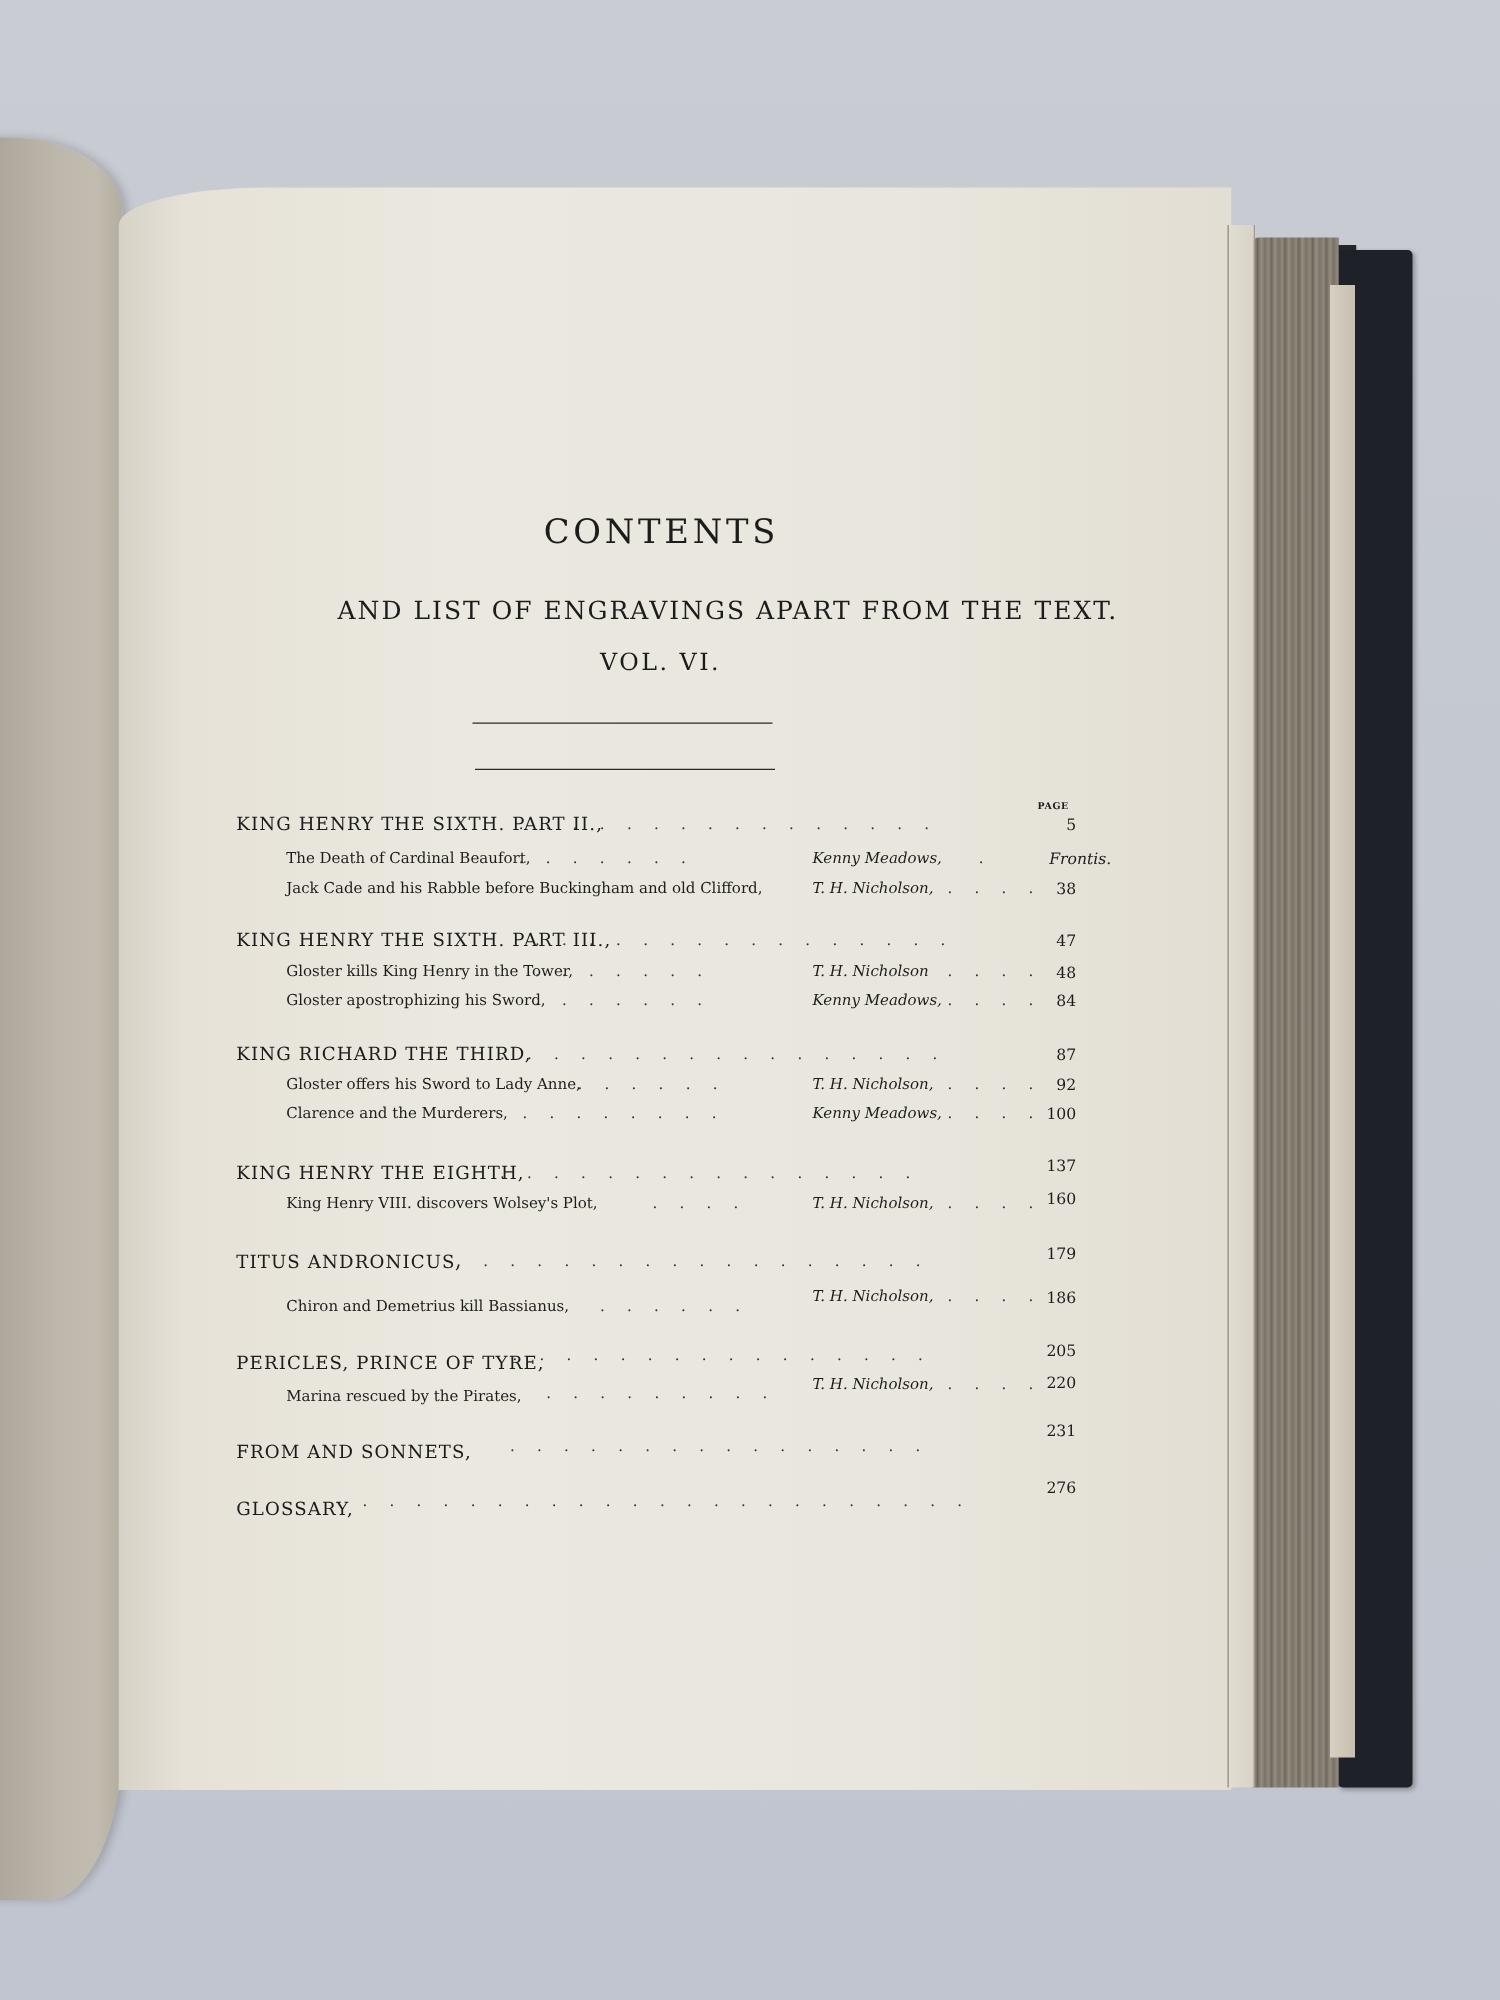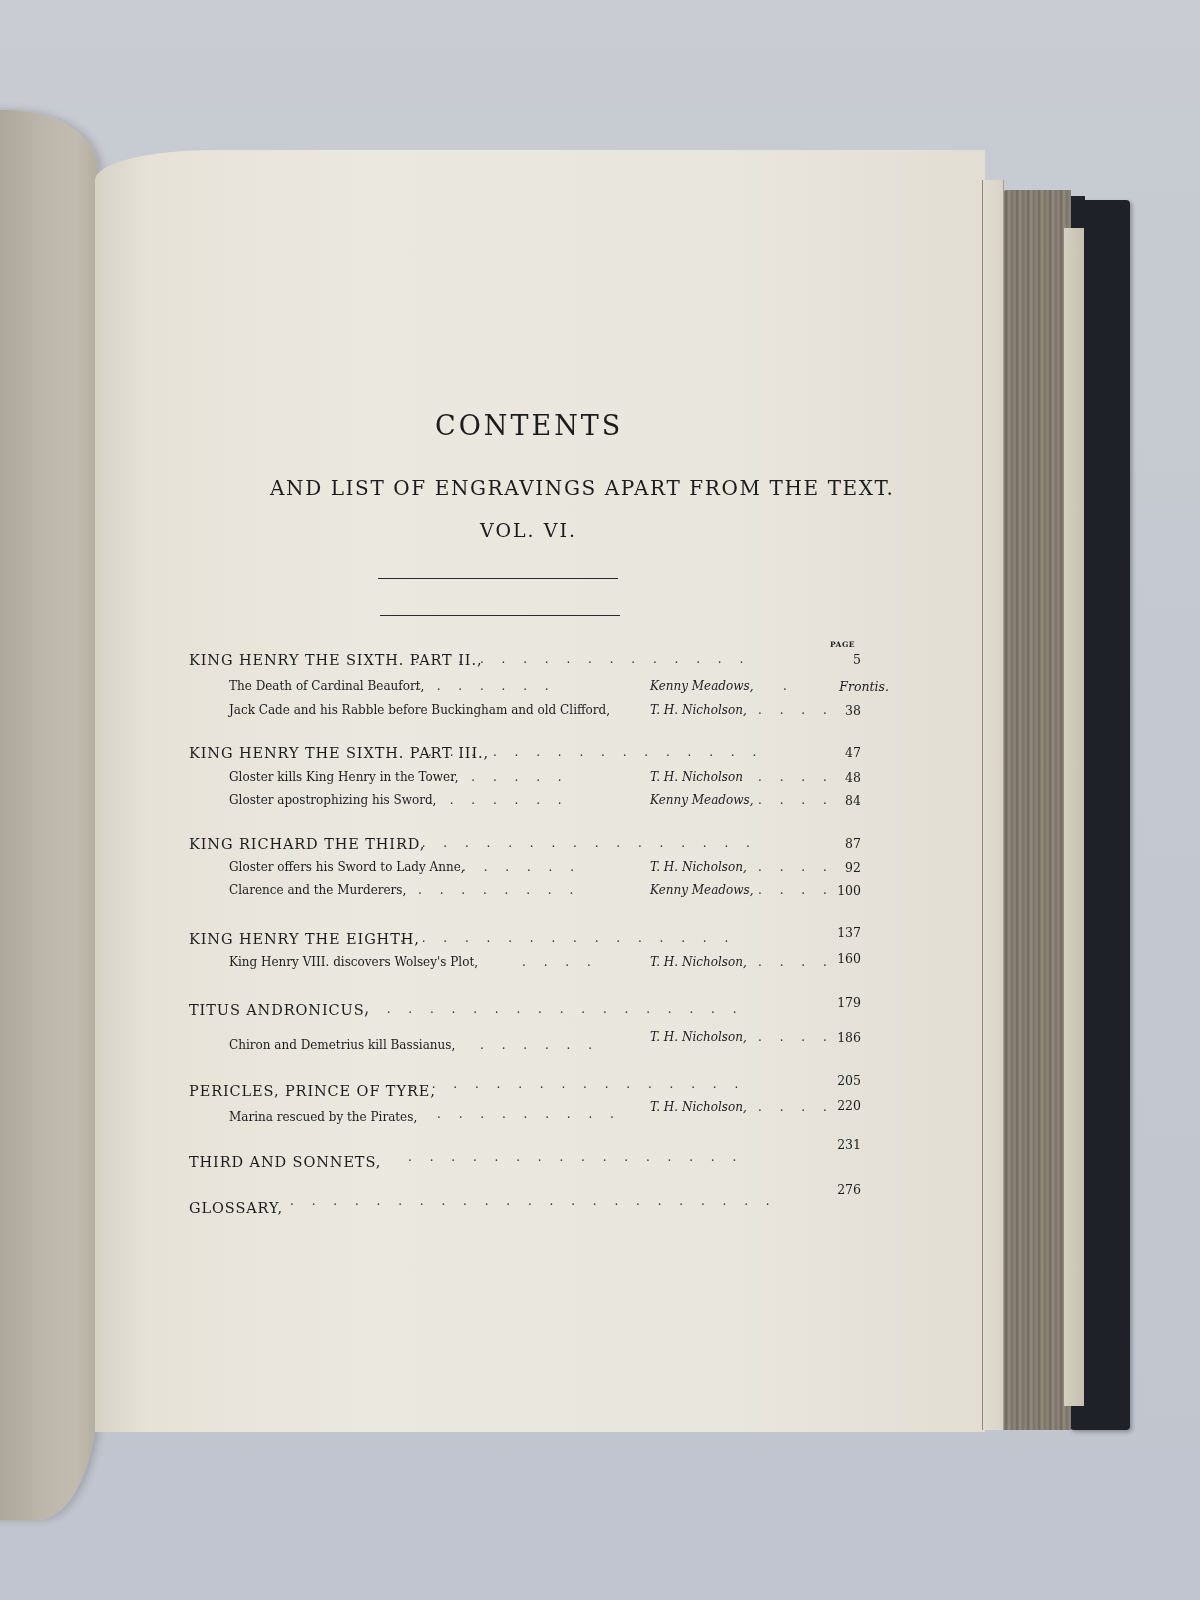--- a/index.html
+++ b/index.html
@@ -172,21 +172,21 @@
   </div>
   <div class="row" style="top:1110px;">
     <span class="item-title">Marina rescued by the Pirates,</span>
     <span class="dots" style="left:437px;top:-3px;word-spacing:14px;">. . . . . . . . .</span>
     <span class="artist" style="top:-10px;">T. H. Nicholson,</span>
     <span class="dots" style="left:758px;top:-10px;word-spacing:14px;">. . . .</span>
     <span class="pg" style="top:-12px;">220</span>
   </div>
 
   <div class="row" style="top:1154px;">
-    <span class="play-title">THIRD AND SONNETS,</span>
+    <span class="play-title">FROM AND SONNETS,</span>
     <span class="dots" style="left:408px;top:-4px;word-spacing:14px;">. . . . . . . . . . . . . . . .</span>
     <span class="pg" style="top:-17px;margin-left:15px;">231</span>
   </div>
 
   <div class="row" style="top:1200px;">
     <span class="play-title">GLOSSARY,</span>
     <span class="dots" style="left:290px;top:-6px;word-spacing:14px;">. . . . . . . . . . . . . . . . . . . . . . .</span>
     <span class="pg" style="top:-18px;">276</span>
   </div>
 </div>

